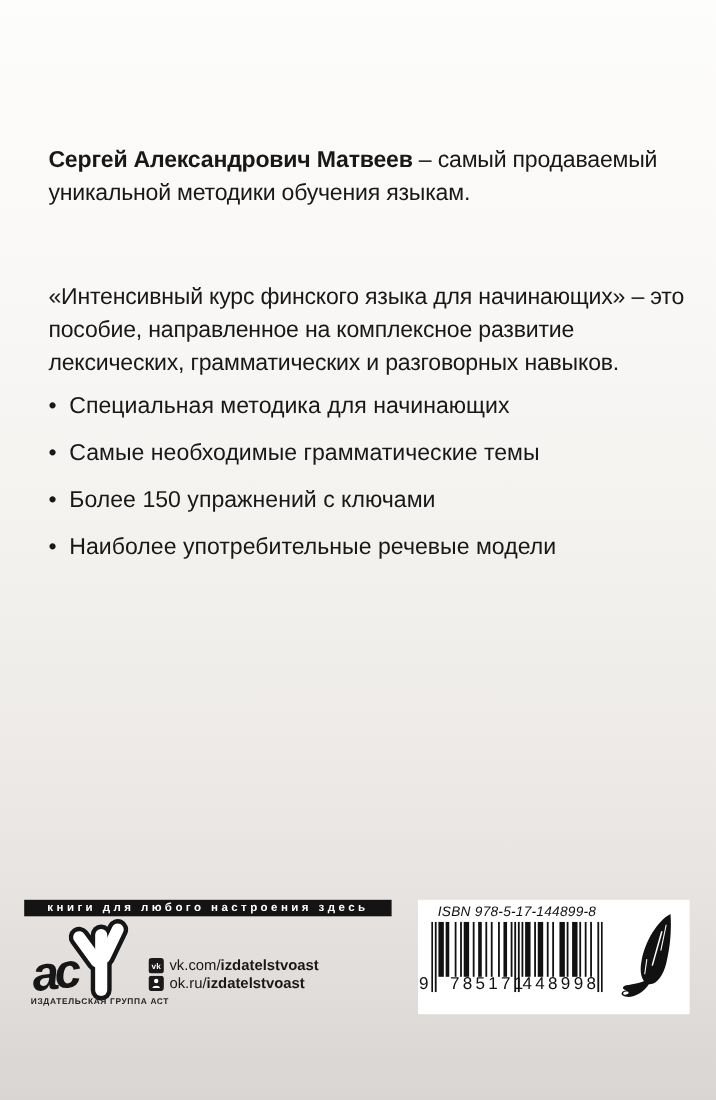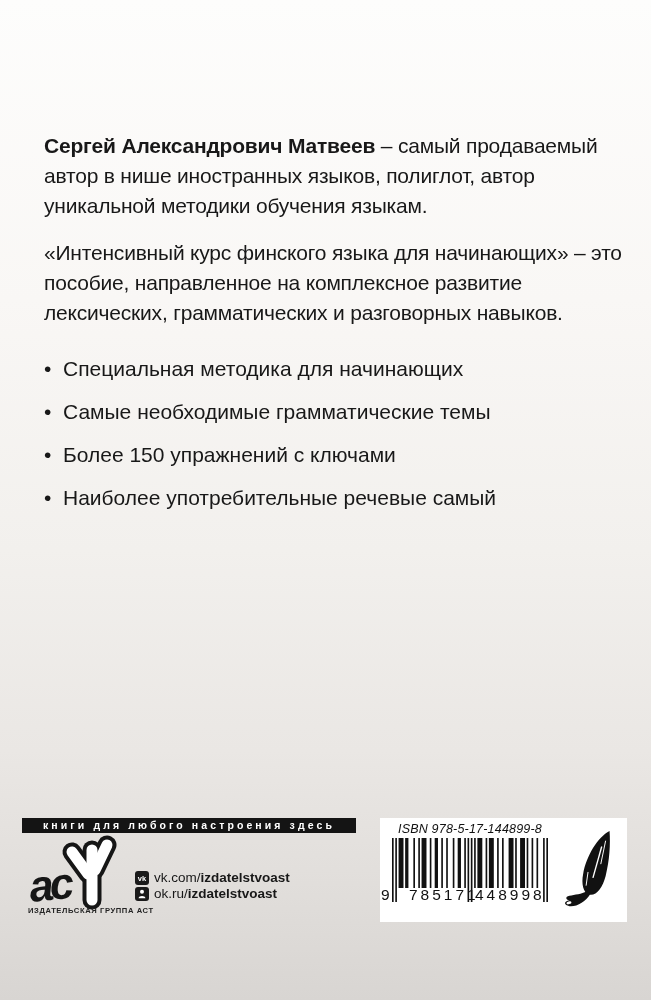--- a/index.html
+++ b/index.html
@@ -43,35 +43,34 @@
   .bc-d2{left:95px;width:67px;text-align:center;letter-spacing:3px;}
   .feather{position:absolute;right:3px;top:9px;}
 </style>
 </head>
 <body>
 
 <div class="page">
 
   <div class="para" style="top:131px;">
     <div class="line"><b>Сергей Александрович Матвеев</b><span> – самый продаваемый</span></div>
-    <div class="line">автор в нише иностранных языков, полиглот, автор</div>
     <div class="line">уникальной методики обучения языкам.</div>
   </div>
 
-  <div class="para" style="top:238px;">
+  <div class="para" style="top:255px;">
     <div class="line">«Интенсивный курс финского языка для начинающих» – это</div>
     <div class="line">пособие, направленное на комплексное развитие</div>
     <div class="line">лексических, грамматических и разговорных навыков.</div>
   </div>
 
   <ul class="features">
     <li><span class="dot">•</span><span>Специальная методика для начинающих</span></li>
     <li><span class="dot">•</span><span>Самые необходимые грамматические темы</span></li>
     <li><span class="dot">•</span><span>Более 150 упражнений с ключами</span></li>
-    <li><span class="dot">•</span><span>Наиболее употребительные речевые самый</span></li>
+    <li><span class="dot">•</span><span>Наиболее употребительные речевые модели</span></li>
   </ul>
 
   <div class="slogan">книги для любого настроения здесь</div>
 
   <svg class="logo-cactus" width="62" height="78" viewBox="0 0 62 78">
     <g stroke="#161616" stroke-width="19" stroke-linecap="round" fill="none">
       <line x1="14" y1="18" x2="30" y2="40"></line>
       <line x1="49" y1="11" x2="37" y2="36"></line>
       <line x1="34" y1="16" x2="34" y2="66"></line>
     </g>

